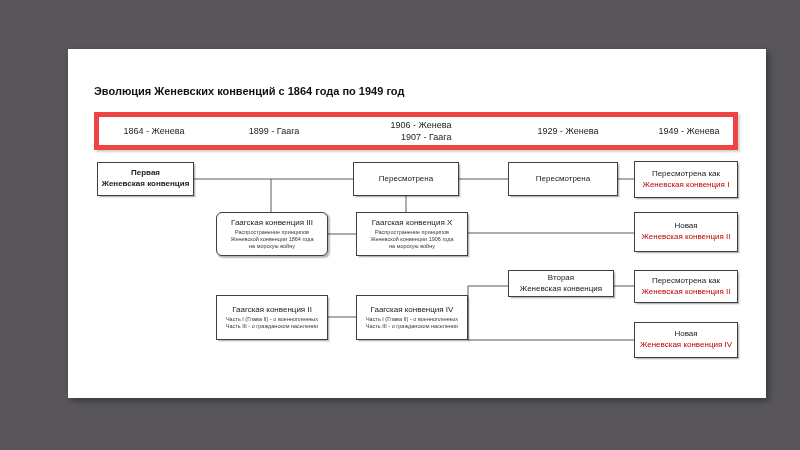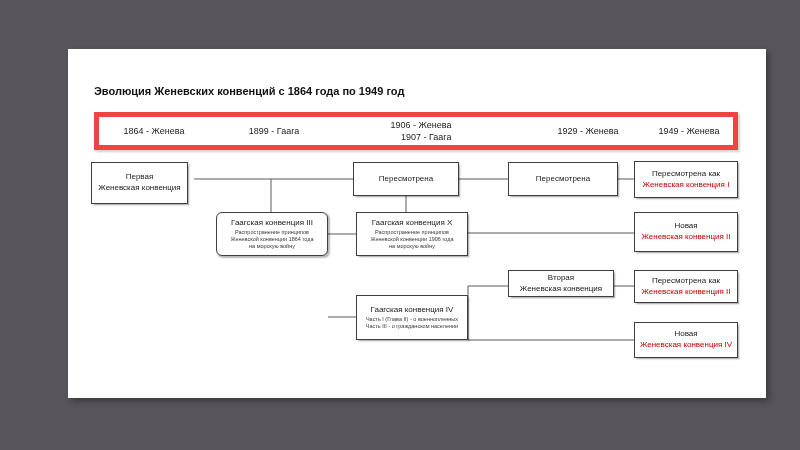--- a/index.html
+++ b/index.html
@@ -22,34 +22,34 @@
     border:5px solid #ef4444;background:#fff;
     box-shadow:2px 2px 2px rgba(0,0,0,0.18);
     box-sizing:border-box;
   }
   .tl-label{
     position:absolute;top:0;height:100%;
     display:flex;flex-direction:column;justify-content:center;
     transform:translateX(-50%);
     font-size:9px;color:#222;text-align:center;line-height:1.35;white-space:nowrap;
   }
-  .tl-1{left:55px;} .tl-2{left:175px;text-align:right;} .tl-3{left:322px;align-items:flex-end;} .tl-4{left:489px;} .tl-5{left:590px;}
+  .tl-1{left:55px;} .tl-2{left:175px;text-align:right;} .tl-3{left:322px;align-items:flex-end;} .tl-4{left:469px;} .tl-5{left:590px;}
   svg.connectors{position:absolute;left:0;top:0;width:698px;height:349px;pointer-events:none;}
   svg.connectors line, svg.connectors polyline{stroke:#5a5a5a;stroke-width:1;fill:none;}
   .bx{
     position:absolute;background:#fff;border:1px solid #3f3f3f;
     display:flex;flex-direction:column;align-items:center;justify-content:center;
     text-align:center;font-size:8px;line-height:1.35;color:#1a1a1a;
     box-shadow:1.5px 1.5px 1.5px rgba(0,0,0,0.28);
     box-sizing:border-box;padding:1px 2px;
   }
   .bx .red{color:#c00000;text-align:center;}
   .bx .bx-title{font-size:8px;white-space:nowrap;}
   .bx .bx-desc{font-size:5.5px;color:#3a3a3a;line-height:1.3;white-space:nowrap;}
-  .b-a{left:23px;top:113px;width:97px;height:42px;}
+  .b-a{left:29px;top:113px;width:97px;height:34px;font-weight:bold;}
   .b-b{left:285px;top:113px;width:106px;height:34px;}
   .b-c{left:440px;top:113px;width:110px;height:34px;}
   .b-d{left:566px;top:112px;width:104px;height:37px;}
   .b-e{left:148px;top:163px;width:112px;height:44px;border-radius:6px;}
   .b-f{left:288px;top:163px;width:112px;height:44px;}
   .b-g{left:566px;top:163px;width:104px;height:40px;}
   .b-h{left:440px;top:221px;width:106px;height:27px;}
   .b-i{left:566px;top:221px;width:104px;height:33px;}
   .b-j{left:148px;top:246px;width:112px;height:45px;}
   .b-k{left:288px;top:246px;width:112px;height:45px;}
@@ -135,20 +135,25 @@
     <div class="bx b-h">
       <span>Вторая</span>
       <span>Женевская конвенция</span>
     </div>
 
     <div class="bx b-i">
       <span>Пересмотрена как</span>
       <span class="red">Женевская конвенция II</span>
     </div>
 
+    <div class="bx b-j">
+      <span class="bx-title">Гаагская конвенция II</span>
+      <span class="bx-desc">Часть I (Глава II) - о военнопленных</span>
+      <span class="bx-desc">Часть III - о гражданском населении</span>
+    </div>
 
     <div class="bx b-k">
       <span class="bx-title">Гаагская конвенция IV</span>
       <span class="bx-desc">Часть I (Глава II) - о военнопленных</span>
       <span class="bx-desc">Часть III - о гражданском населении</span>
     </div>
 
     <div class="bx b-l">
       <span>Новая</span>
       <span class="red">Женевская конвенция IV</span>

